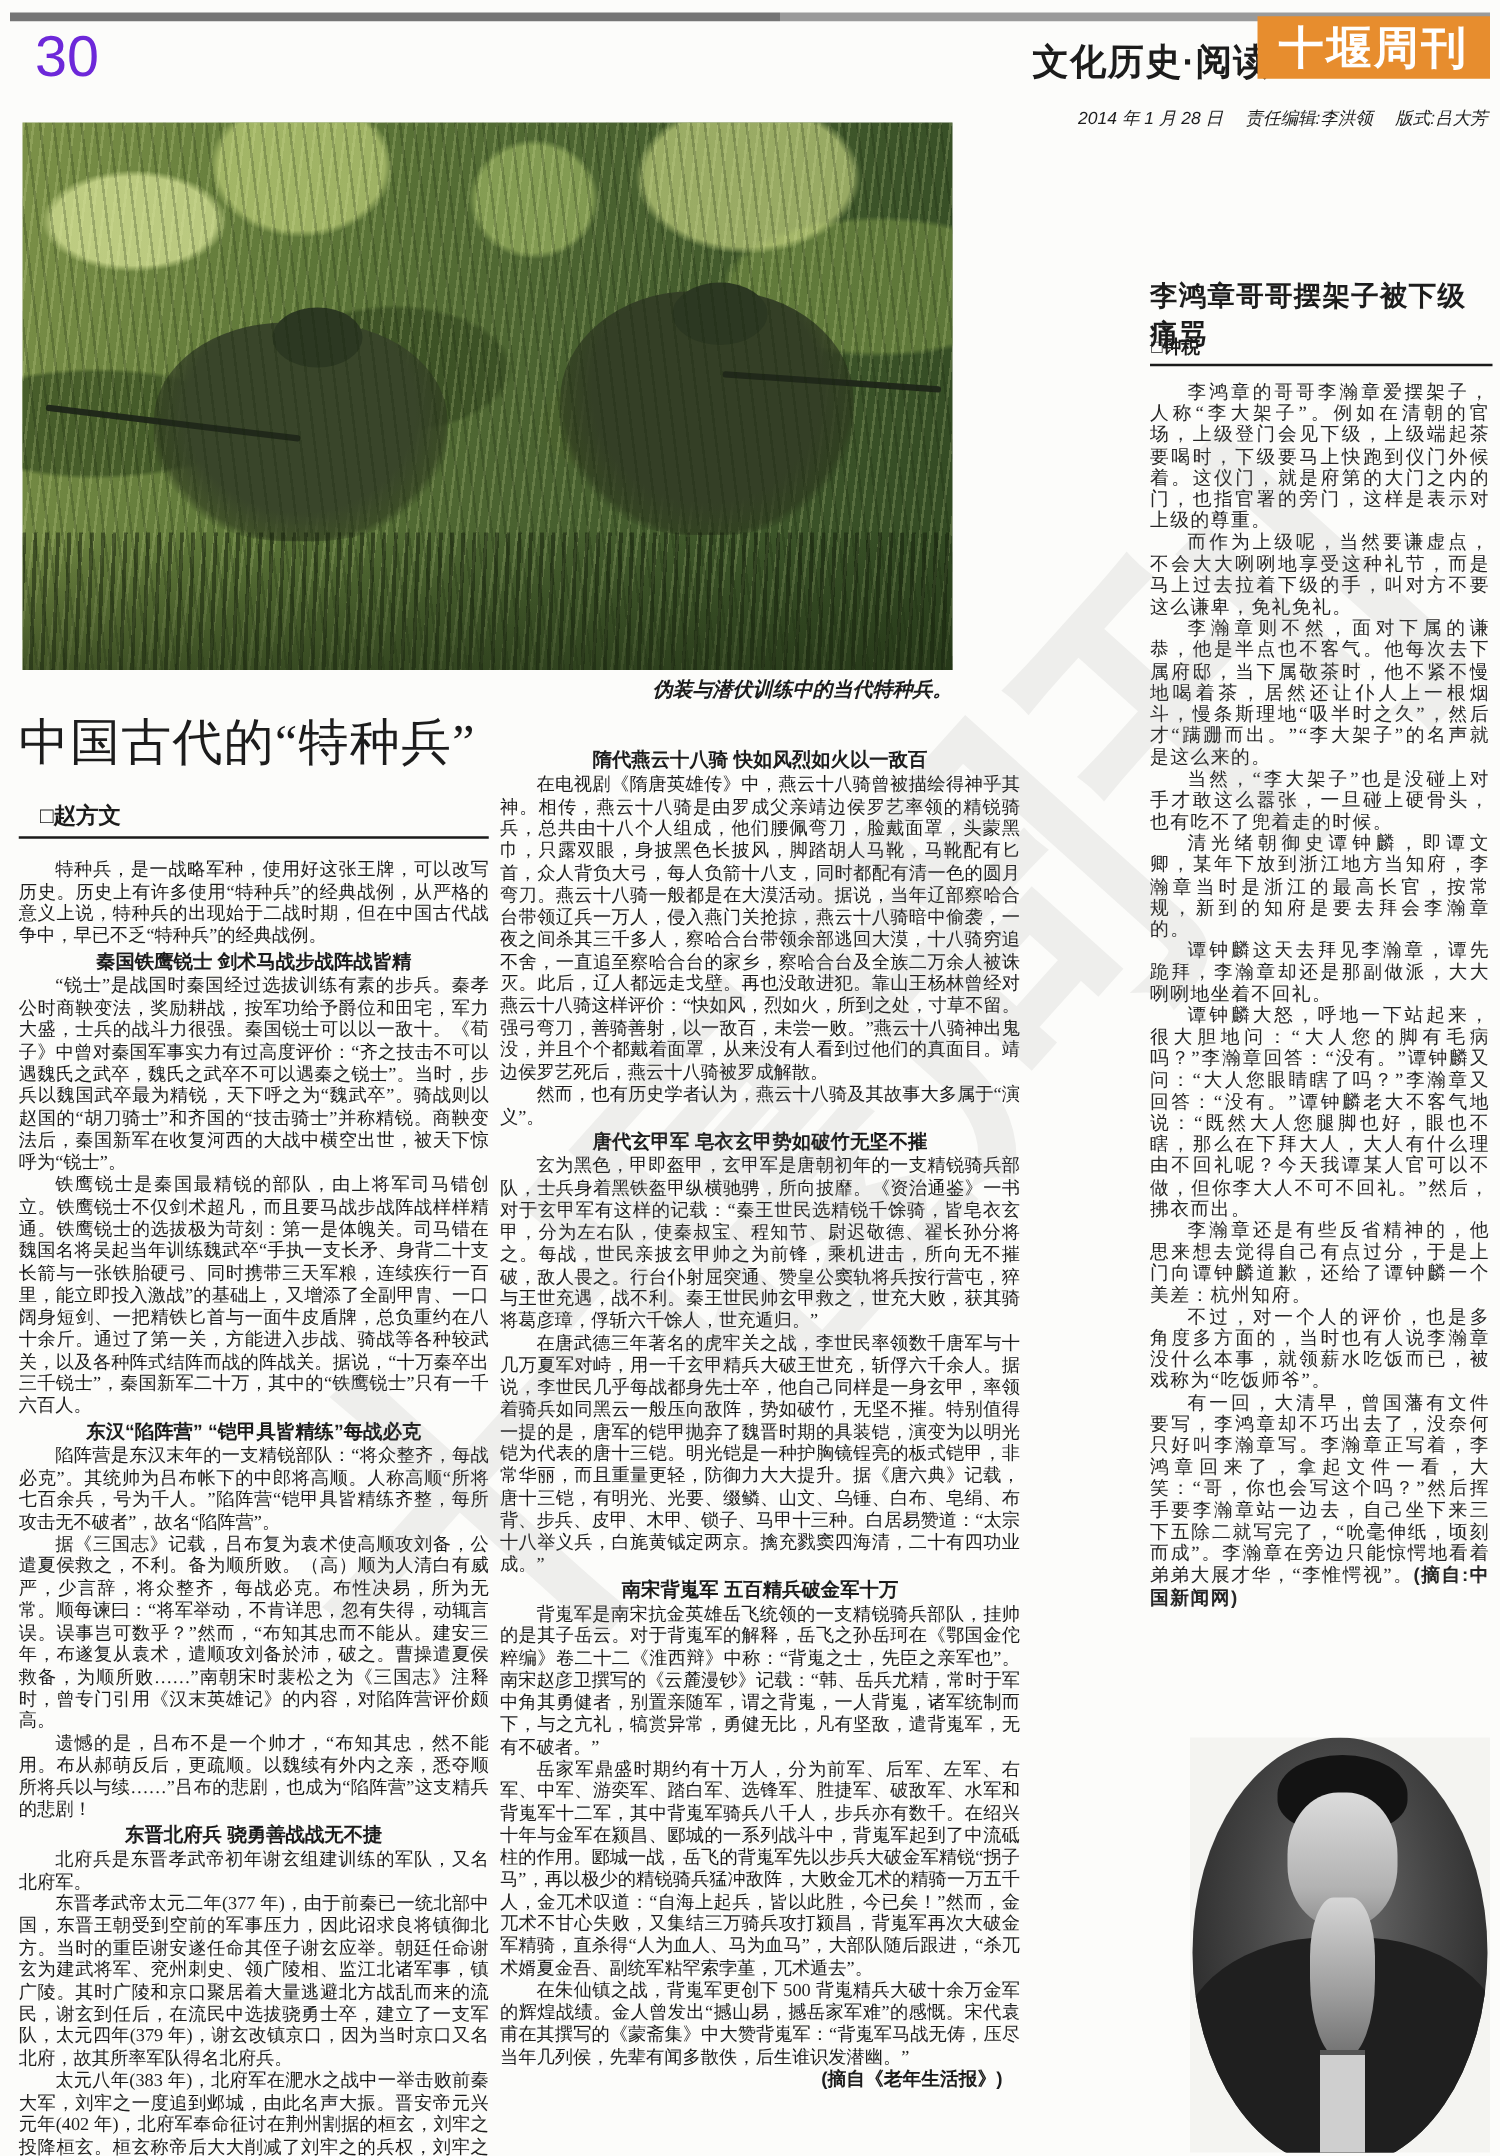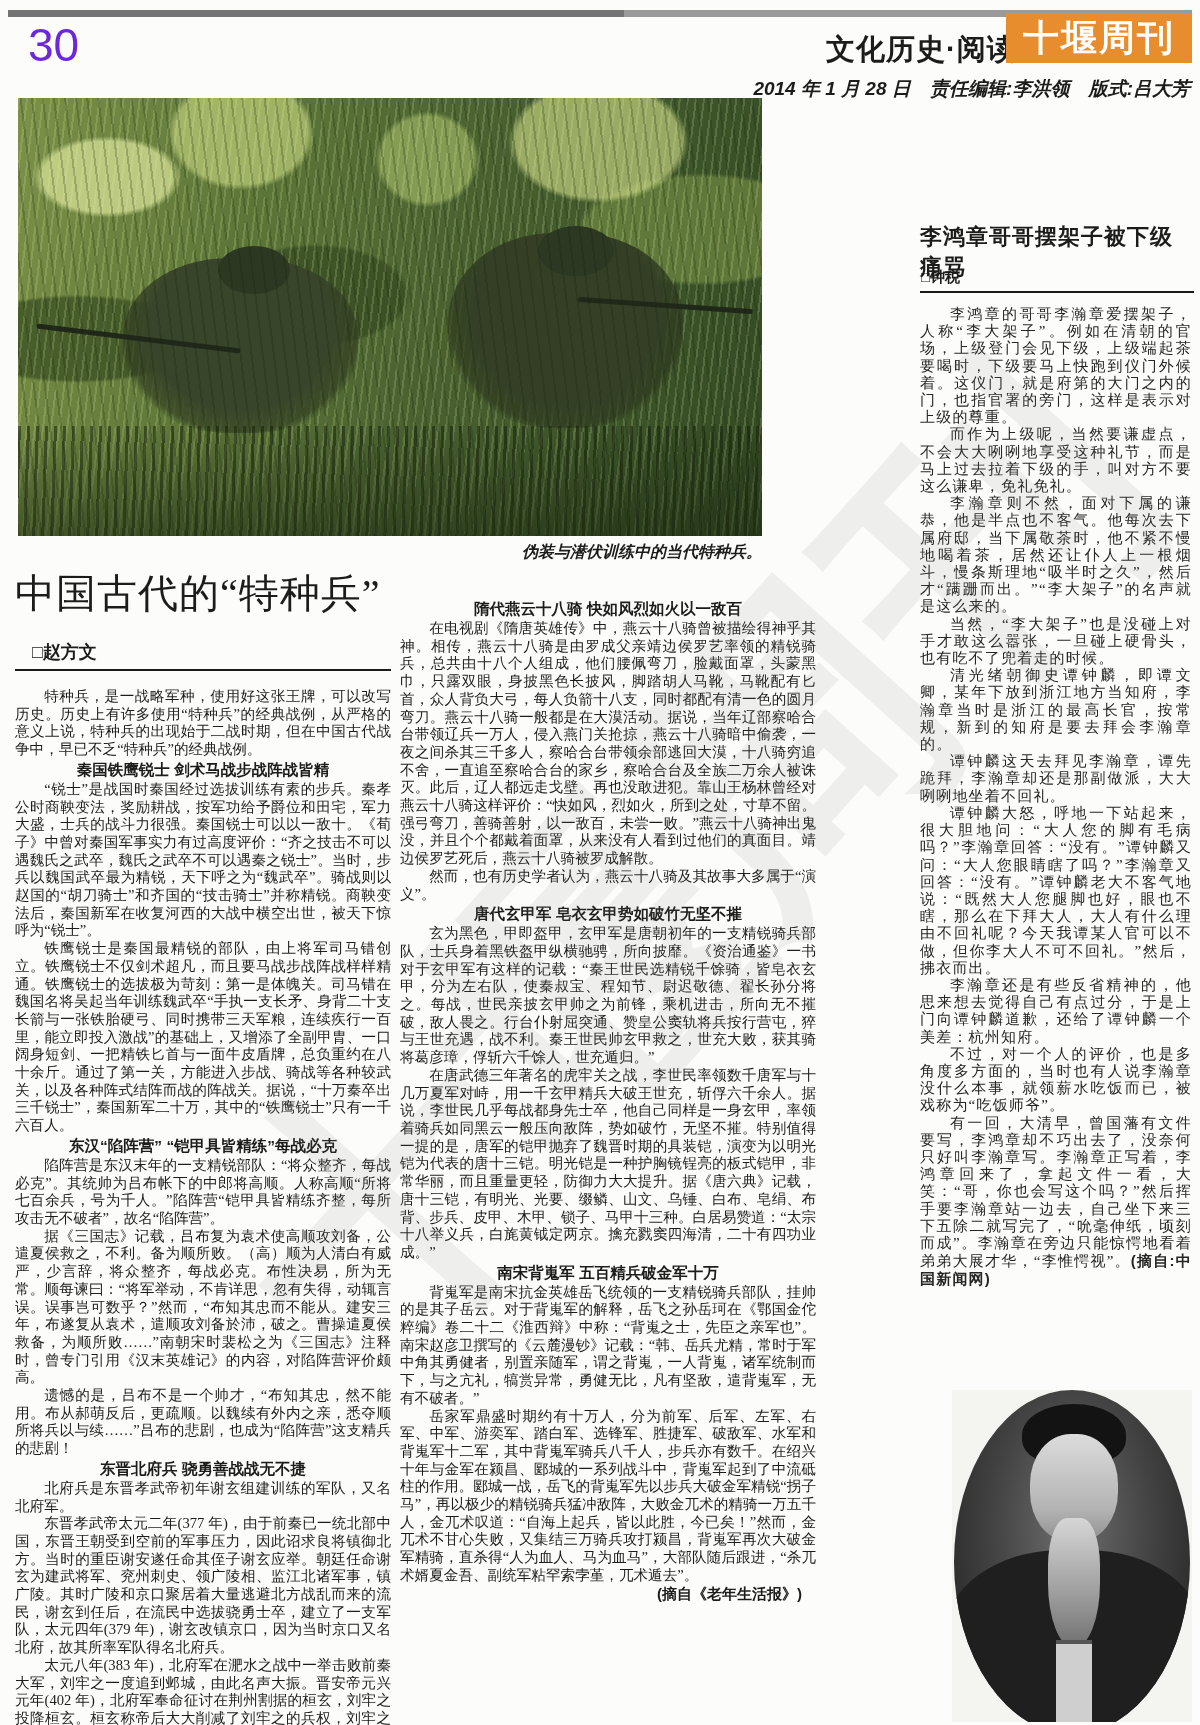--- a/index.html
+++ b/index.html
@@ -7,21 +7,21 @@
         font-family:"Liberation Serif","DejaVu Serif",serif;color:#1c1c1c;}
   .sans{font-family:"Liberation Sans","DejaVu Sans",sans-serif;}
 
   
   .topbar{position:absolute;left:8px;top:10px;width:1184px;height:7px;
           background:linear-gradient(to right,#757575 0 52%,#9a9a9a 52% 100%);}
   .pagenum{position:absolute;left:28px;top:22px;font-size:46px;line-height:1;color:#6d28d9;}
   .section-title{position:absolute;top:30px;left:826px;font-size:29px;font-weight:bold;letter-spacing:1px;}
   .masthead{position:absolute;left:1006px;top:13px;width:186px;height:50px;line-height:50px;
             text-align:center;color:#fff;font-size:36px;font-weight:bold;letter-spacing:2px;}
-  .dateline{position:absolute;top:76px;right:10px;font-size:19px;font-weight:bold;font-style:italic;}
+  .dateline{position:absolute;top:86px;right:10px;font-size:14px;font-weight:normal;font-style:italic;}
   .dateline span{margin-left:14px;}
 
   
   .photo{position:absolute;left:18px;top:98px;width:744px;height:438px;overflow:hidden;
     background:
       radial-gradient(ellipse at 12% 18%, rgba(214,226,150,.75) 0 7%, transparent 8%),
       radial-gradient(ellipse at 30% 8%, rgba(188,205,120,.7) 0 9%, transparent 10%),
       radial-gradient(ellipse at 55% 14%, rgba(166,190,104,.6) 0 8%, transparent 9%),
       radial-gradient(ellipse at 78% 10%, rgba(200,214,130,.65) 0 10%, transparent 11%),
       radial-gradient(ellipse at 92% 30%, rgba(120,146,70,.6) 0 12%, transparent 13%),
@@ -137,20 +137,21 @@
   <div class="col col2">
       <div class="sec-head">隋代燕云十八骑 快如风烈如火以一敌百</div>
       <div class="para">在电视剧《隋唐英雄传》中，燕云十八骑曾被描绘得神乎其神。相传，燕云十八骑是由罗成父亲靖边侯罗艺率领的精锐骑兵，总共由十八个人组成，他们腰佩弯刀，脸戴面罩，头蒙黑巾，只露双眼，身披黑色长披风，脚踏胡人马靴，马靴配有匕首，众人背负大弓，每人负箭十八支，同时都配有清一色的圆月弯刀。燕云十八骑一般都是在大漠活动。据说，当年辽部察哈合台带领辽兵一万人，侵入燕门关抢掠，燕云十八骑暗中偷袭，一夜之间杀其三千多人，察哈合台带领余部逃回大漠，十八骑穷追不舍，一直追至察哈合台的家乡，察哈合台及全族二万余人被诛灭。此后，辽人都远走戈壁。再也没敢进犯。靠山王杨林曾经对燕云十八骑这样评价：“快如风，烈如火，所到之处，寸草不留。强弓弯刀，善骑善射，以一敌百，未尝一败。”燕云十八骑神出鬼没，并且个个都戴着面罩，从来没有人看到过他们的真面目。靖边侯罗艺死后，燕云十八骑被罗成解散。</div>
       <div class="para">然而，也有历史学者认为，燕云十八骑及其故事大多属于“演义”。</div>
       <div class="sec-head">唐代玄甲军 皂衣玄甲势如破竹无坚不摧</div>
       <div class="para">玄为黑色，甲即盔甲，玄甲军是唐朝初年的一支精锐骑兵部队，士兵身着黑铁盔甲纵横驰骋，所向披靡。《资治通鉴》一书对于玄甲军有这样的记载：“秦王世民选精锐千馀骑，皆皂衣玄甲，分为左右队，使秦叔宝、程知节、尉迟敬德、翟长孙分将之。每战，世民亲披玄甲帅之为前锋，乘机进击，所向无不摧破，敌人畏之。行台仆射屈突通、赞皇公窦轨将兵按行营屯，猝与王世充遇，战不利。秦王世民帅玄甲救之，世充大败，获其骑将葛彦璋，俘斩六千馀人，世充遁归。”</div>
       <div class="para">在唐武德三年著名的虎牢关之战，李世民率领数千唐军与十几万夏军对峙，用一千玄甲精兵大破王世充，斩俘六千余人。据说，李世民几乎每战都身先士卒，他自己同样是一身玄甲，率领着骑兵如同黑云一般压向敌阵，势如破竹，无坚不摧。特别值得一提的是，唐军的铠甲抛弃了魏晋时期的具装铠，演变为以明光铠为代表的唐十三铠。明光铠是一种护胸镜锃亮的板式铠甲，非常华丽，而且重量更轻，防御力大大提升。据《唐六典》记载，唐十三铠，有明光、光要、缀鳞、山文、乌锤、白布、皂绢、布背、步兵、皮甲、木甲、锁子、马甲十三种。白居易赞道：“太宗十八举义兵，白旄黄钺定两京。擒充戮窦四海清，二十有四功业成。”</div>
       <div class="sec-head">南宋背嵬军 五百精兵破金军十万</div>
       <div class="para">背嵬军是南宋抗金英雄岳飞统领的一支精锐骑兵部队，挂帅的是其子岳云。对于背嵬军的解释，岳飞之孙岳珂在《鄂国金佗粹编》卷二十二《淮西辩》中称：“背嵬之士，先臣之亲军也”。南宋赵彦卫撰写的《云麓漫钞》记载：“韩、岳兵尤精，常时于军中角其勇健者，别置亲随军，谓之背嵬，一人背嵬，诸军统制而下，与之亢礼，犒赏异常，勇健无比，凡有坚敌，遣背嵬军，无有不破者。”</div>
       <div class="para">岳家军鼎盛时期约有十万人，分为前军、后军、左军、右军、中军、游奕军、踏白军、选锋军、胜捷军、破敌军、水军和背嵬军十二军，其中背嵬军骑兵八千人，步兵亦有数千。在绍兴十年与金军在颍昌、郾城的一系列战斗中，背嵬军起到了中流砥柱的作用。郾城一战，岳飞的背嵬军先以步兵大破金军精锐“拐子马”，再以极少的精锐骑兵猛冲敌阵，大败金兀术的精骑一万五千人，金兀术叹道：“自海上起兵，皆以此胜，今已矣！”然而，金兀术不甘心失败，又集结三万骑兵攻打颍昌，背嵬军再次大破金军精骑，直杀得“人为血人、马为血马”，大部队随后跟进，“杀兀术婿夏金吾、副统军粘罕索孛堇，兀术遁去”。</div>
+      <div class="para">在朱仙镇之战，背嵬军更创下 500 背嵬精兵大破十余万金军的辉煌战绩。金人曾发出“撼山易，撼岳家军难”的感慨。宋代袁甫在其撰写的《蒙斋集》中大赞背嵬军：“背嵬军马战无俦，压尽当年几列侯，先辈有闻多散佚，后生谁识发潜幽。”</div>
       <div class="attr-line">(摘自《老年生活报》)</div>
     </div>
 
   <div class="watermark sans">十堰周刊</div>
 
   <div class="side-title sans">李鸿章哥哥摆架子被下级痛骂</div>
   <div class="side-byline sans">□钟税</div>
   <div class="rule-side"></div>
   <div class="side-body">
       <div class="para">李鸿章的哥哥李瀚章爱摆架子，人称“李大架子”。例如在清朝的官场，上级登门会见下级，上级端起茶要喝时，下级要马上快跑到仪门外候着。这仪门，就是府第的大门之内的门，也指官署的旁门，这样是表示对上级的尊重。</div>

